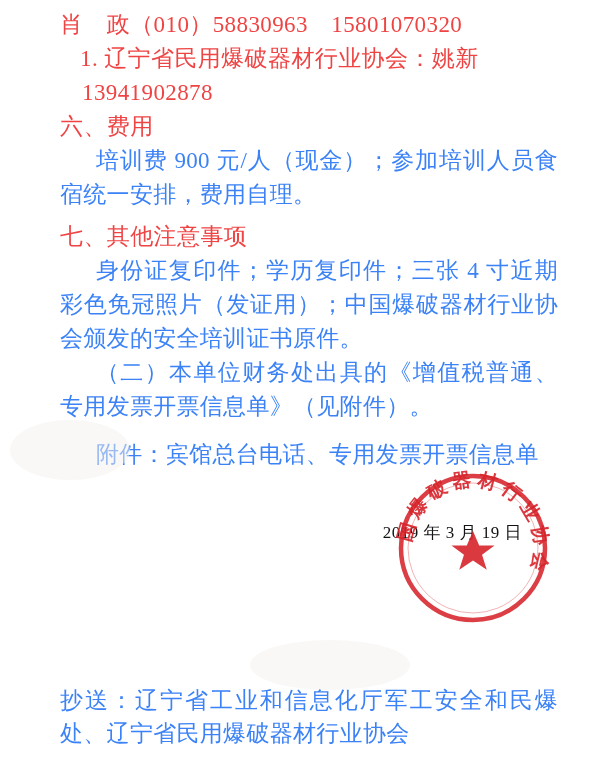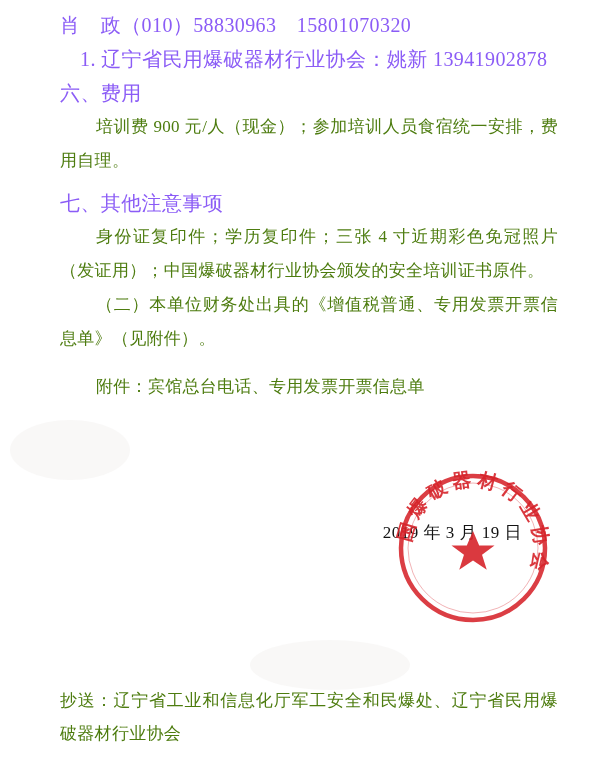--- a/index.html
+++ b/index.html
@@ -16,37 +16,37 @@
     overflow: hidden;
   }
   .page {
     position: relative;
     width: 600px;
     height: 772px;
     box-sizing: border-box;
     padding: 8px 42px 0 60px;
   }
   .line {
-    font-size: 20px;
+    font-size: 23px;
     line-height: 34px;
     letter-spacing: 0.4px;
     white-space: pre-wrap;
-    color: #8b5cf6;
+    color: #ef4444;
   }
   .list-item {
     padding-left: 22px;
     text-indent: -2px;
   }
   .para {
-    font-size: 17px;
+    font-size: 23px;
     line-height: 34px;
     letter-spacing: 0.3px;
     text-align: justify;
     text-justify: inter-ideograph;
-    color: #4d7c0f;
+    color: #3b82f6;
   }
   .para.ind {
     text-indent: 36px;
   }
   .spacer-sm { height: 8px; }
   .attach {
     margin-top: 14px;
     text-indent: 36px;
   }
 

